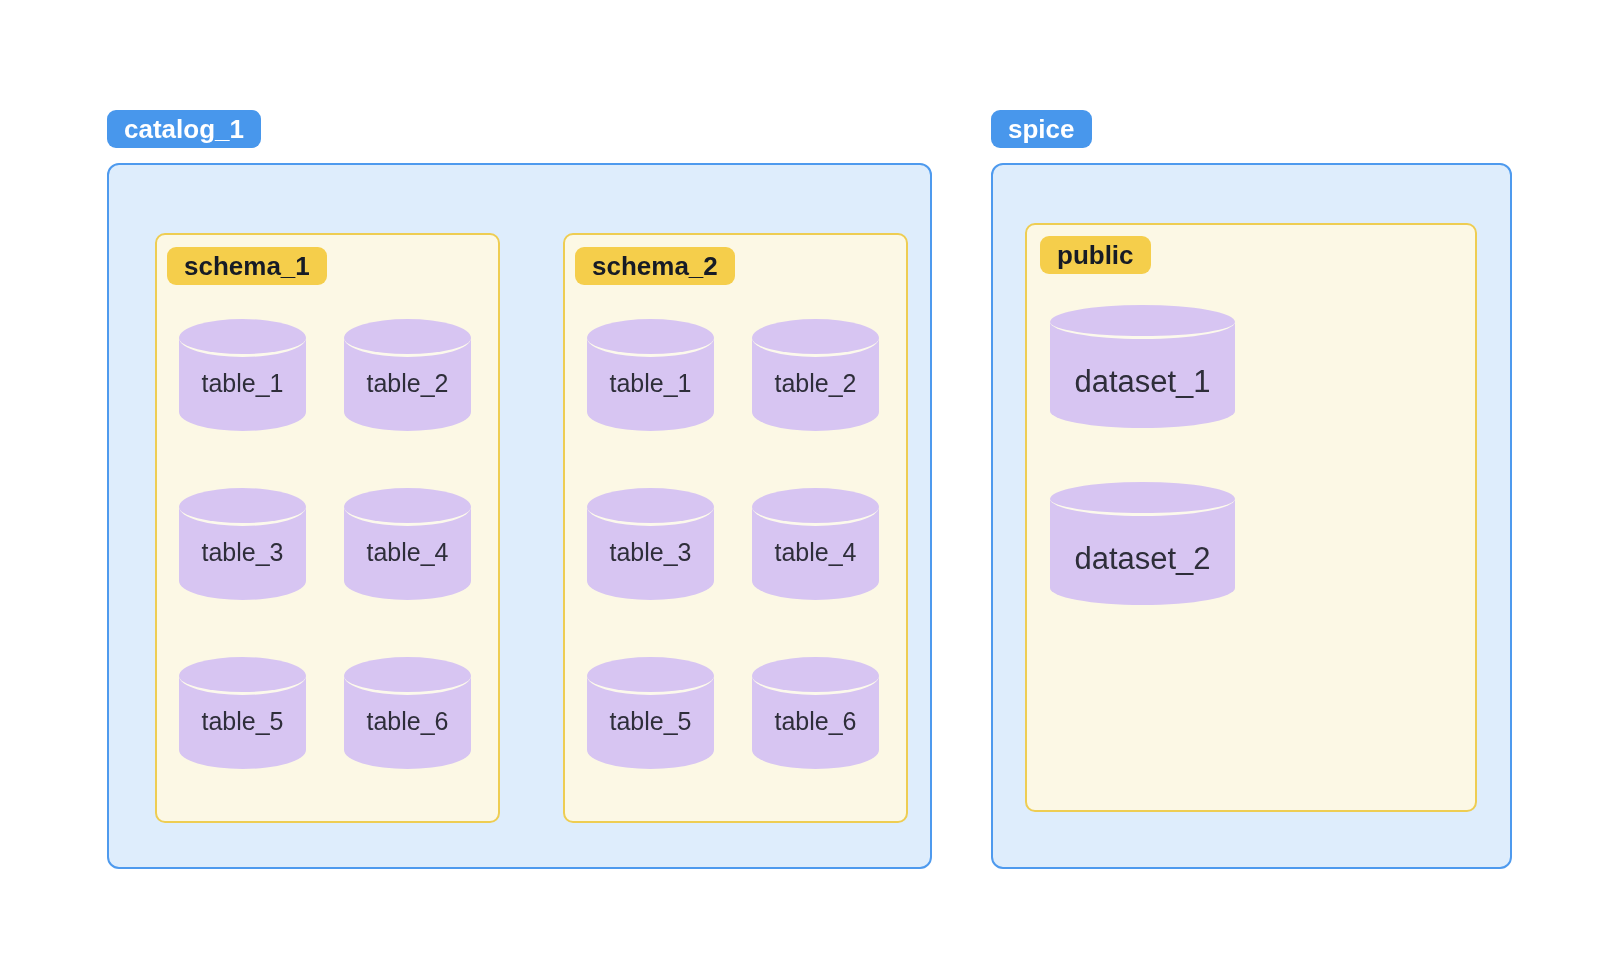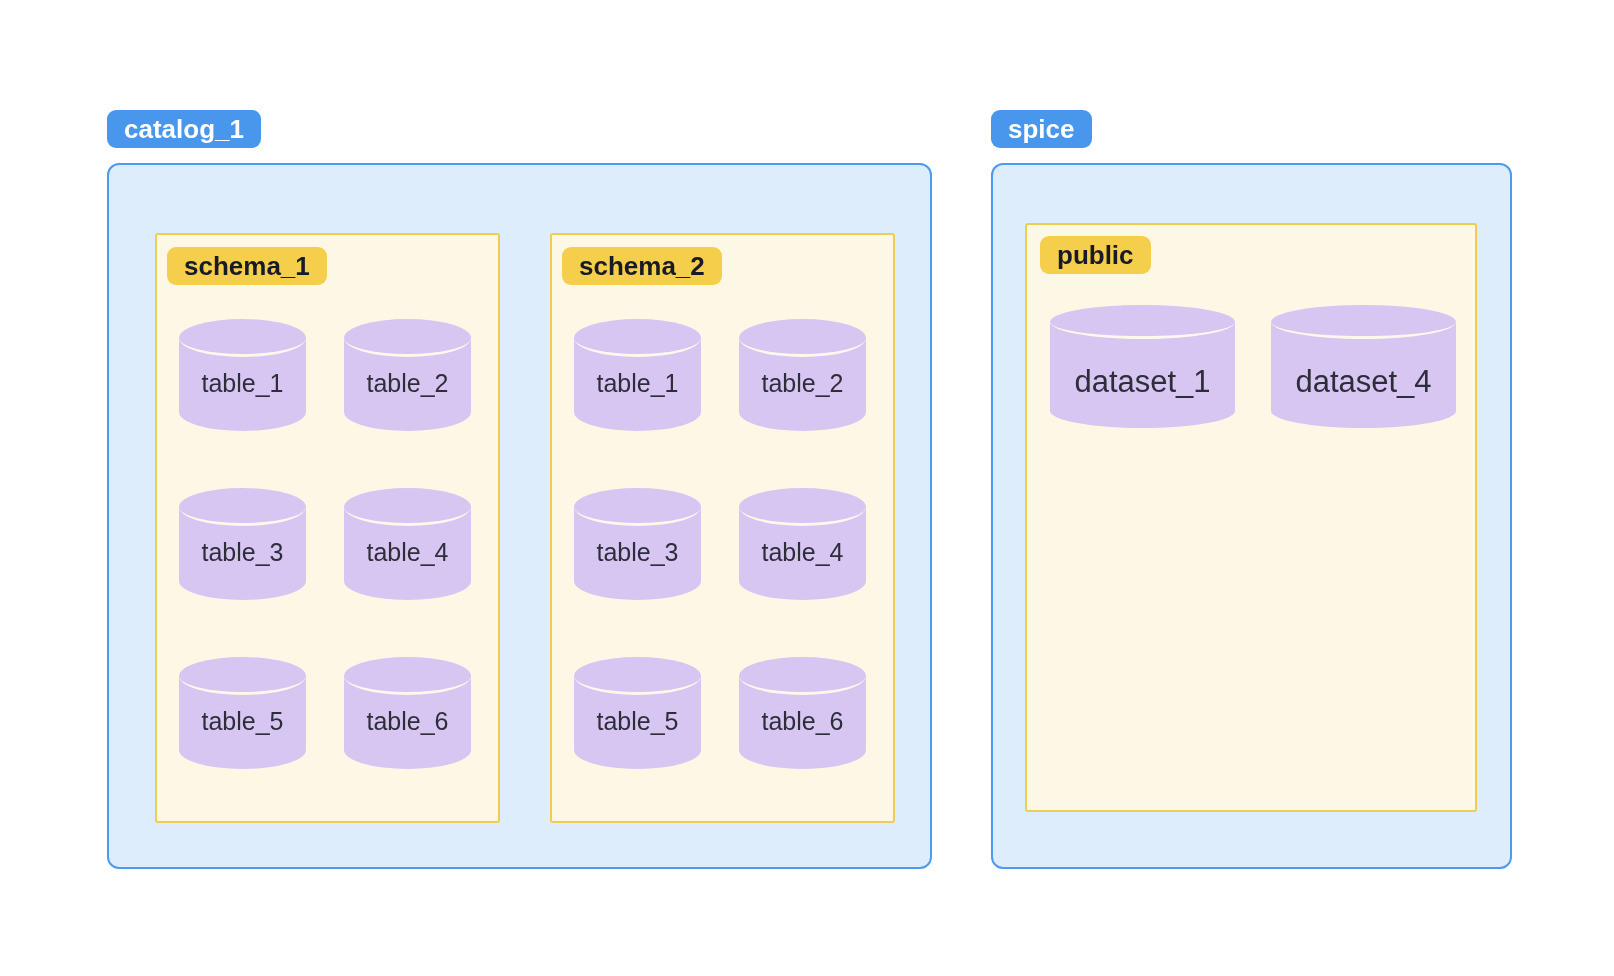--- a/index.html
+++ b/index.html
@@ -48,25 +48,25 @@
     border-radius: 12px;
     box-sizing: border-box;
   }
   .catalog-box.wide   { width: 825px; height: 706px; }
   .catalog-box.narrow { width: 521px; height: 706px; }
 
   .schema-box {
     position: absolute;
     background: var(--schema-box-bg, #FCF8E5);
     border: 2px solid var(--schema-box-border, #EECD52);
-    border-radius: 3px;
+    border-radius: 10px;
     box-sizing: border-box;
   }
   .schema-a { left: 46px;  top: 68px; width: 345px; height: 590px; }
-  .schema-b { left: 441px; top: 68px; width: 345px; height: 590px; }
+  .schema-b { left: 454px; top: 68px; width: 345px; height: 590px; }
   .schema-badge-pos { left: 10px; top: 12px; }
   .public-box { left: 32px; top: 58px; width: 452px; height: 589px; }
   .public-badge-pos { left: 13px; top: 11px; }
 
   .cyl {
     position: absolute;
     background: var(--cylinder-fill, #D7C5F2);
     display: flex;
     align-items: center;
     justify-content: center;
@@ -168,21 +168,21 @@
 
   <section class="group right">
     <div class="badge blue-badge">spice</div>
     <div class="catalog-box narrow">
 
       <div class="schema-box public-box">
         <div class="badge yellow-badge public-badge-pos">public</div>
         <div class="cyl ds-cyl dc1 dr1">
           <span class="cyl-label">dataset_1</span>
         </div>
-        <div class="cyl ds-cyl dc2 dr1">
-          <span class="cyl-label">dataset_4</span>
+        <div class="cyl ds-cyl dc1 dr2">
+          <span class="cyl-label">dataset_2</span>
         </div>
       </div>
 
     </div>
   </section>
 
 </div>
 
 </body></html>

